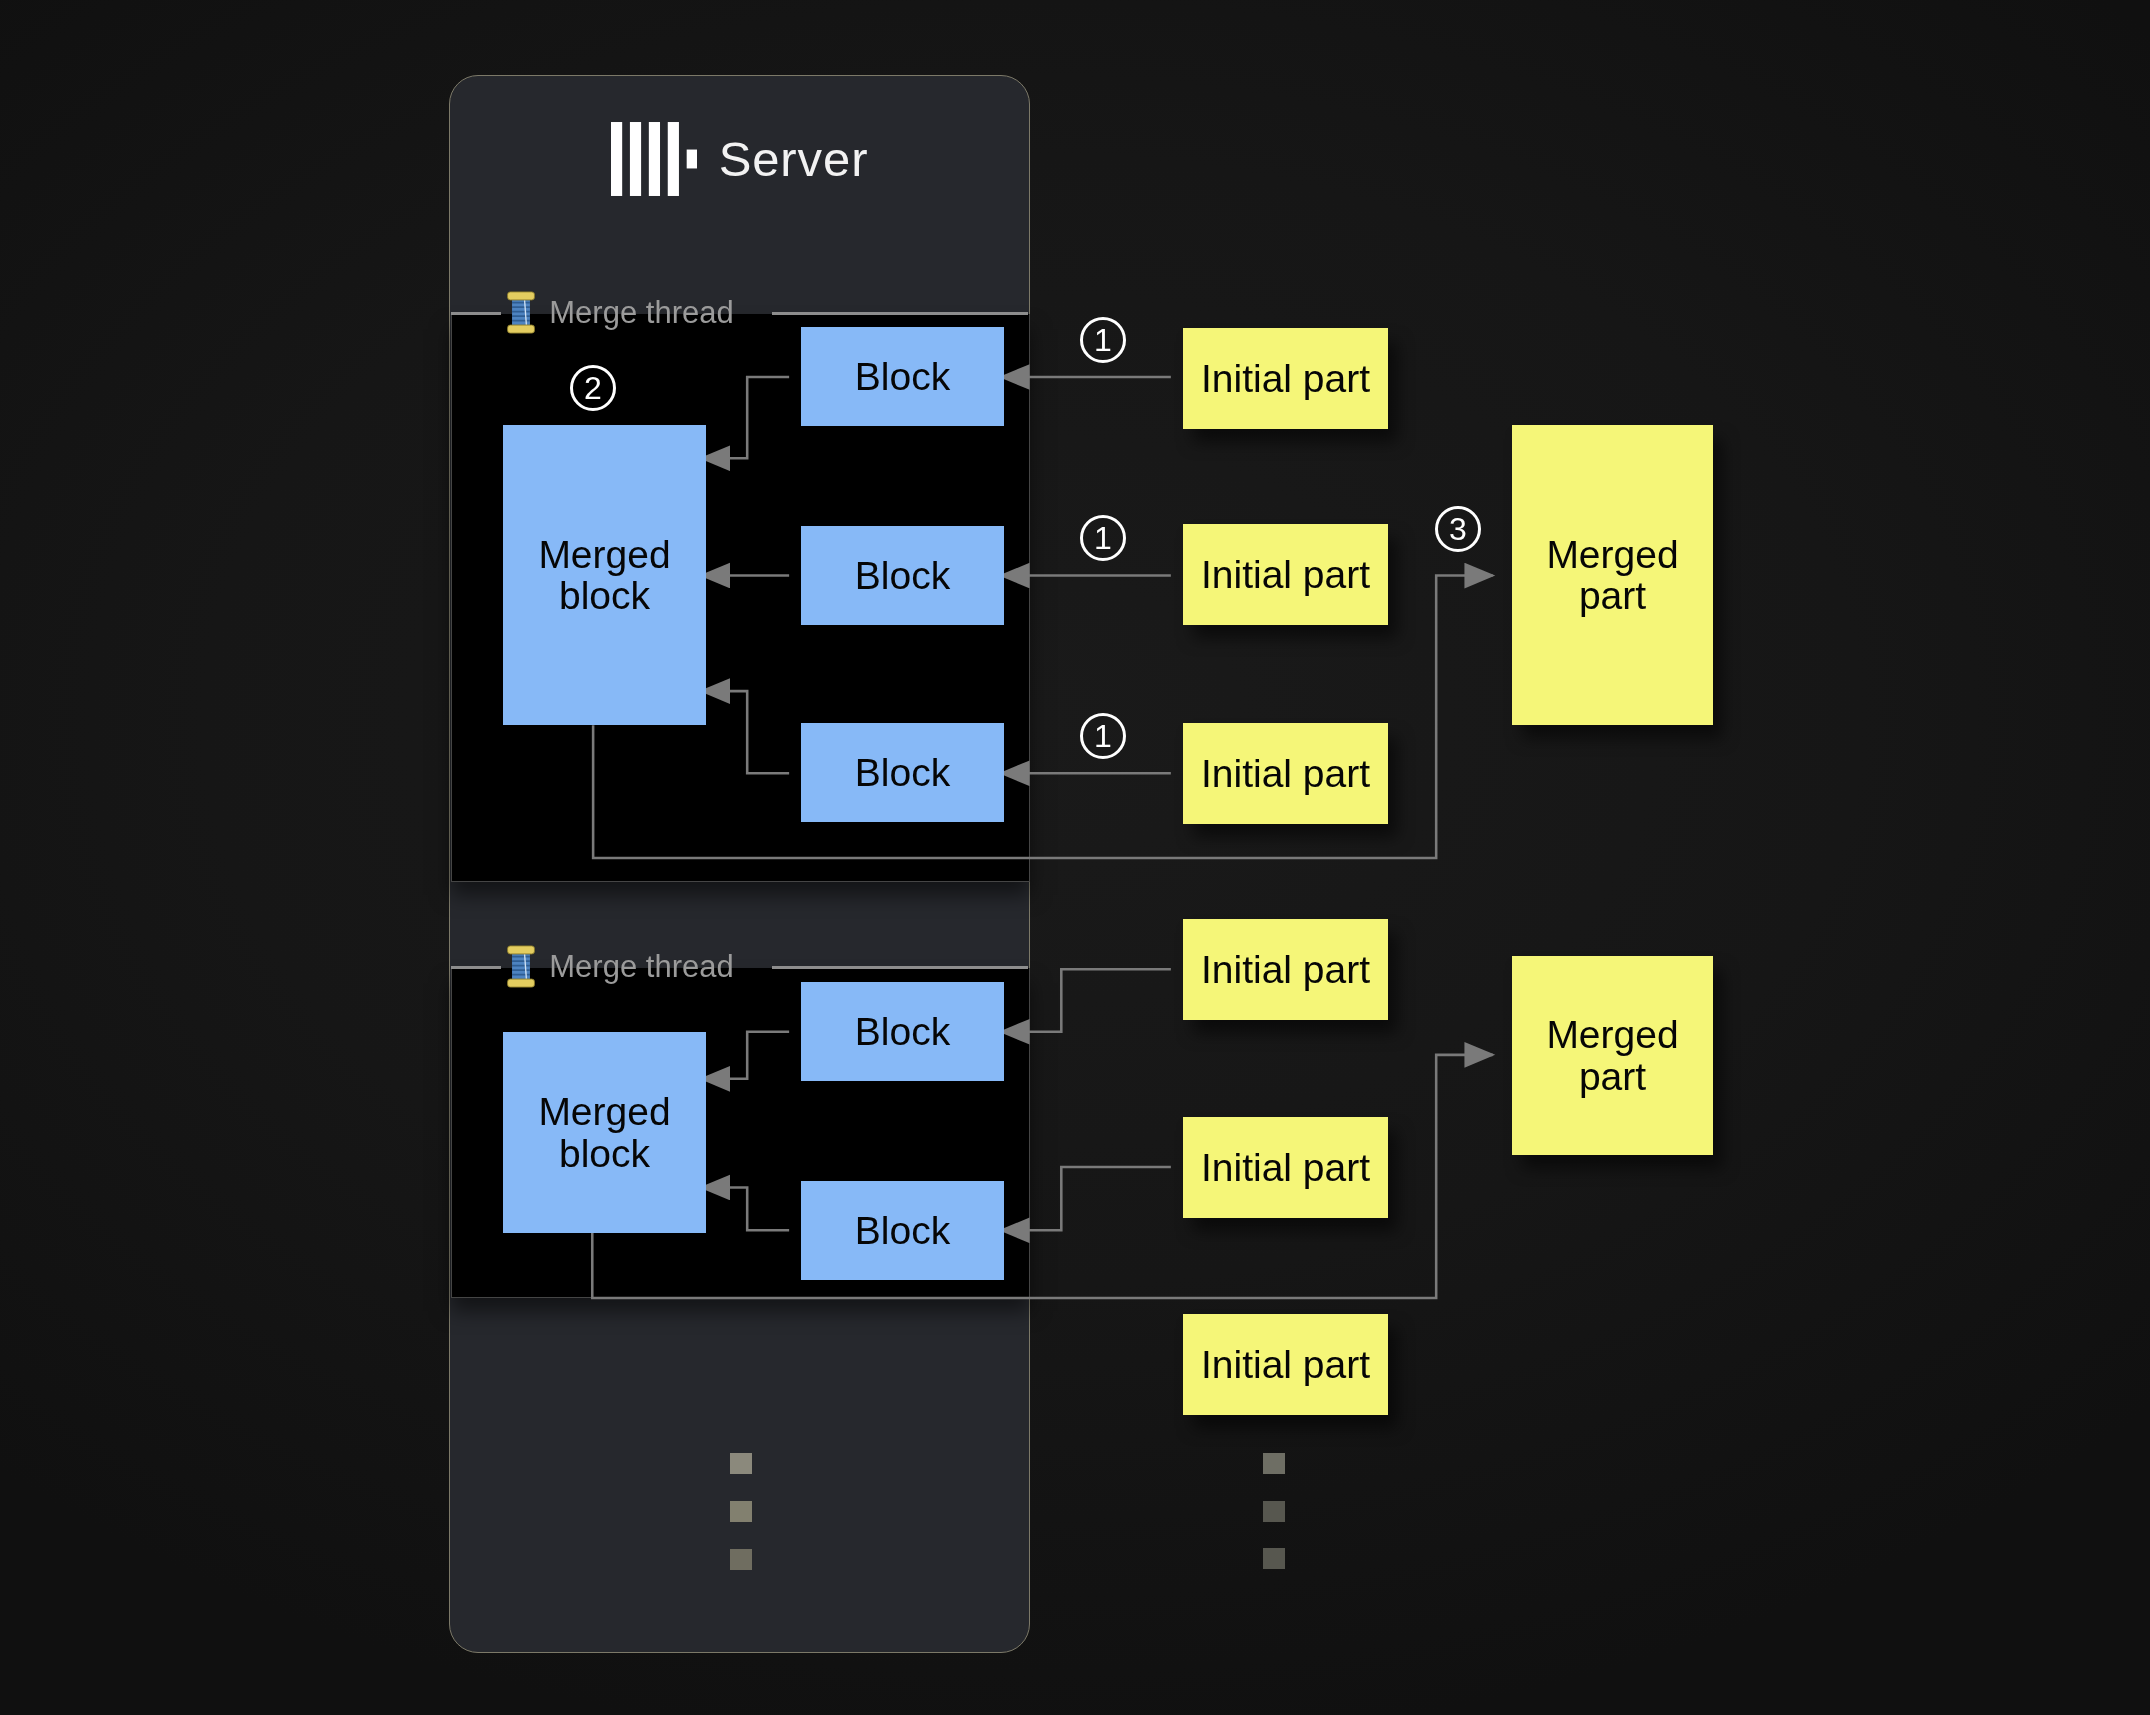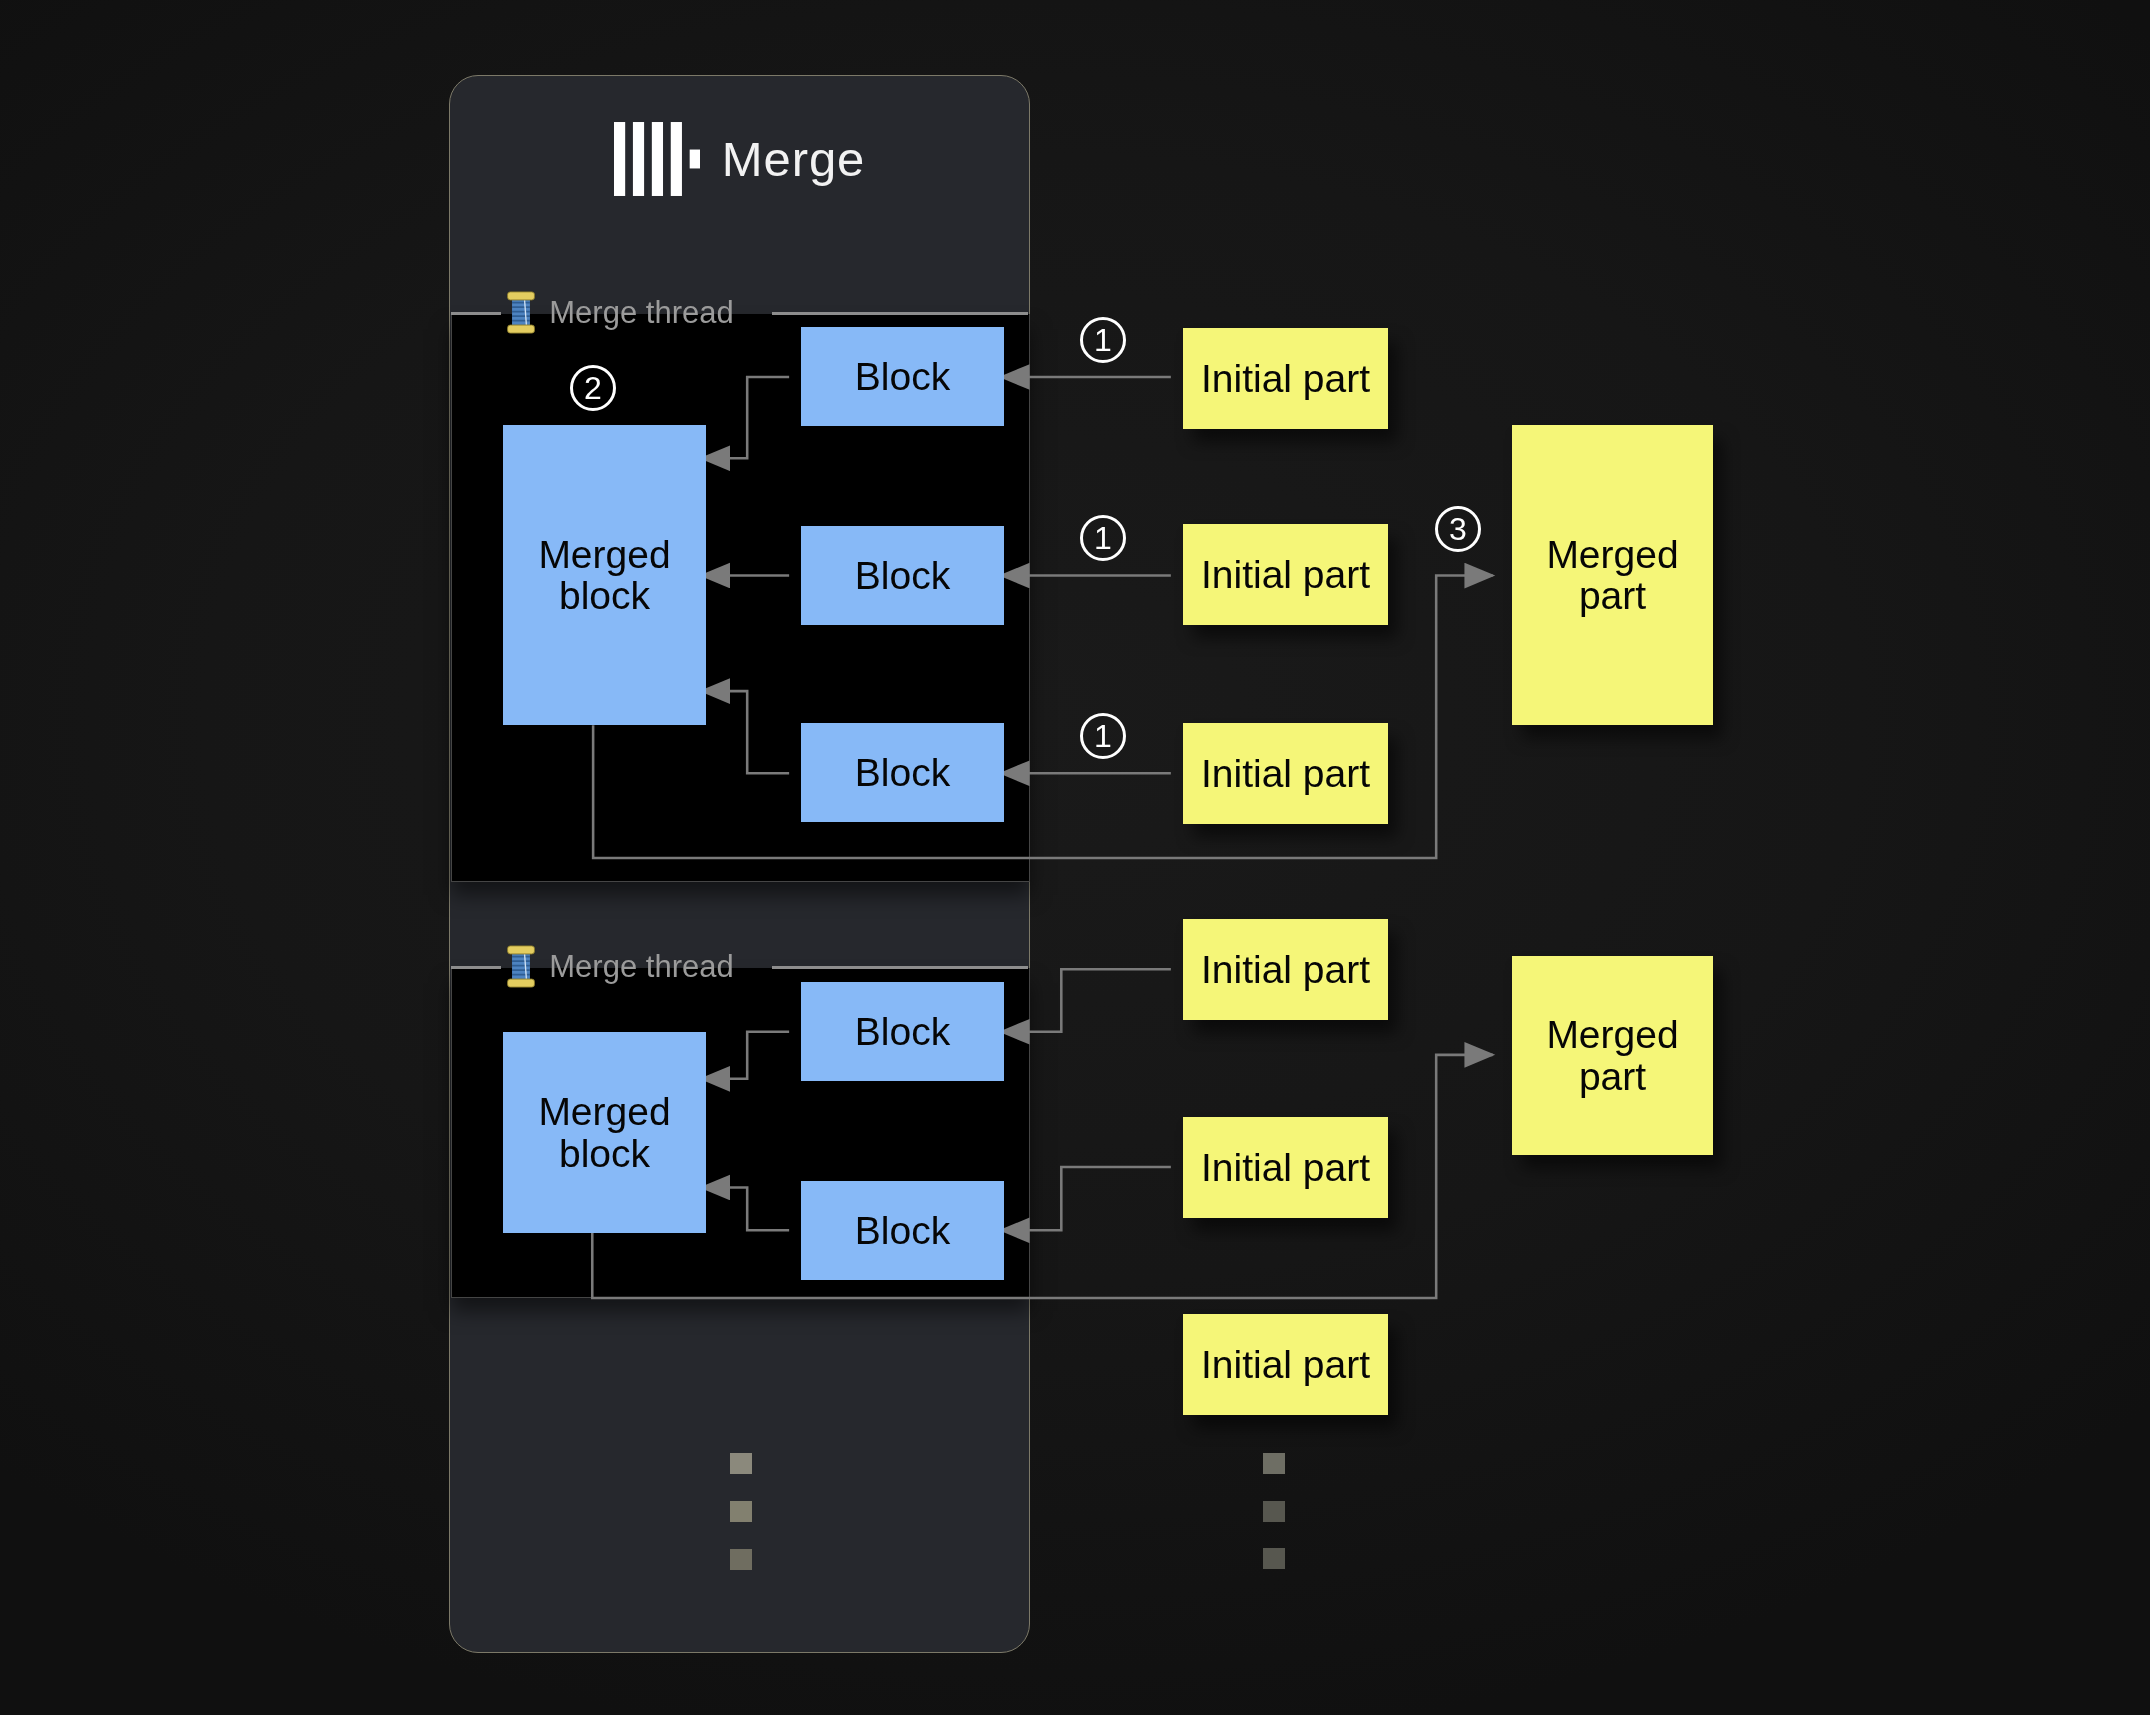--- a/index.html
+++ b/index.html
@@ -59,21 +59,21 @@
   <div class="server-panel"></div>
 
   <div class="server-header">
     <svg class="ch-logo" viewBox="0 0 100 86">
       <rect x="0" y="0" width="13" height="86" fill="#fff"></rect>
       <rect x="22" y="0" width="13" height="86" fill="#fff"></rect>
       <rect x="44" y="0" width="13" height="86" fill="#fff"></rect>
       <rect x="66" y="0" width="13" height="86" fill="#fff"></rect>
       <rect x="88" y="32" width="12" height="22" fill="#fff"></rect>
     </svg>
-    <div class="server-title">Merge</div>
+    <div class="server-title">Server</div>
   </div>
 
   <div class="merge-section" id="section-1"></div>
   <div class="merge-section" id="section-2"></div>
 
   <div class="border-seg" style="left:451px;top:312px;width:50px;"></div>
   <div class="border-seg" style="left:772px;top:312px;width:256px;"></div>
   <div class="border-seg" style="left:451px;top:966px;width:50px;"></div>
   <div class="border-seg" style="left:772px;top:966px;width:256px;"></div>
 

